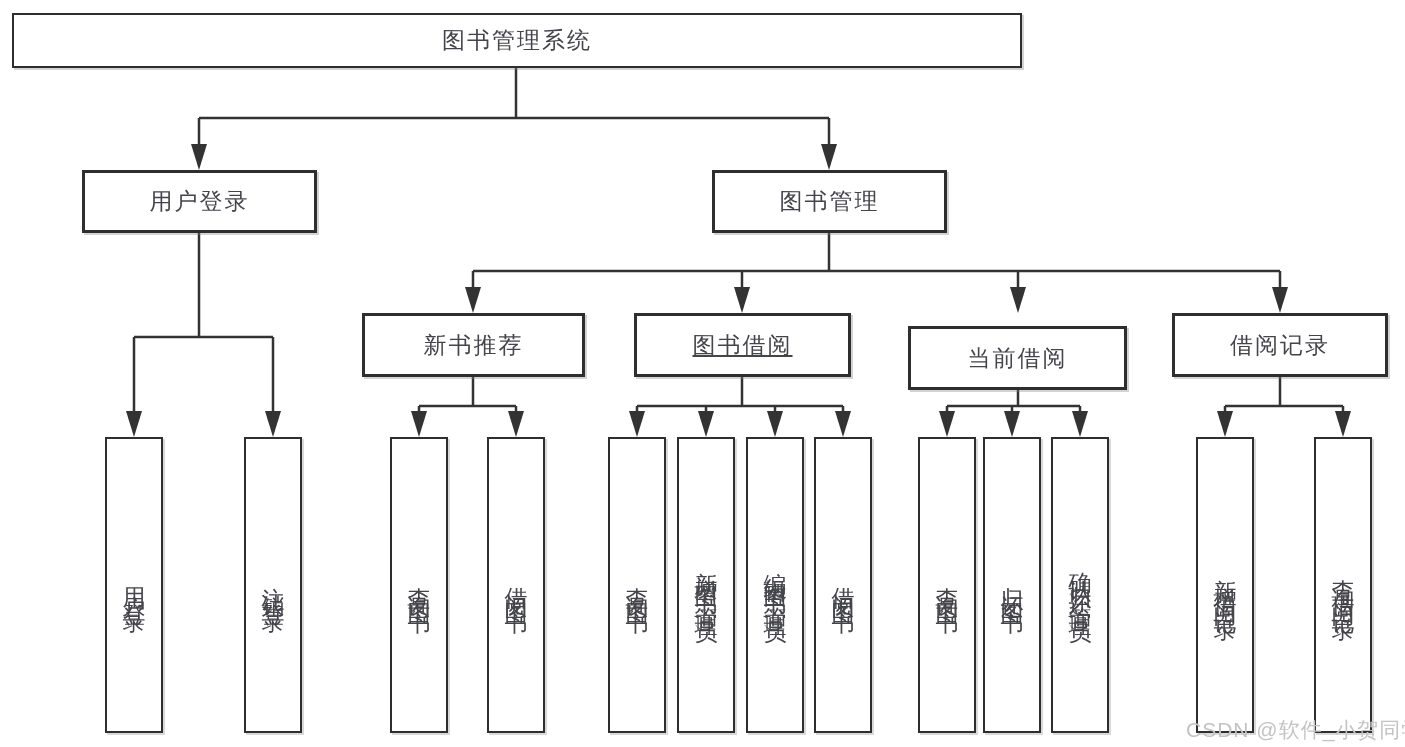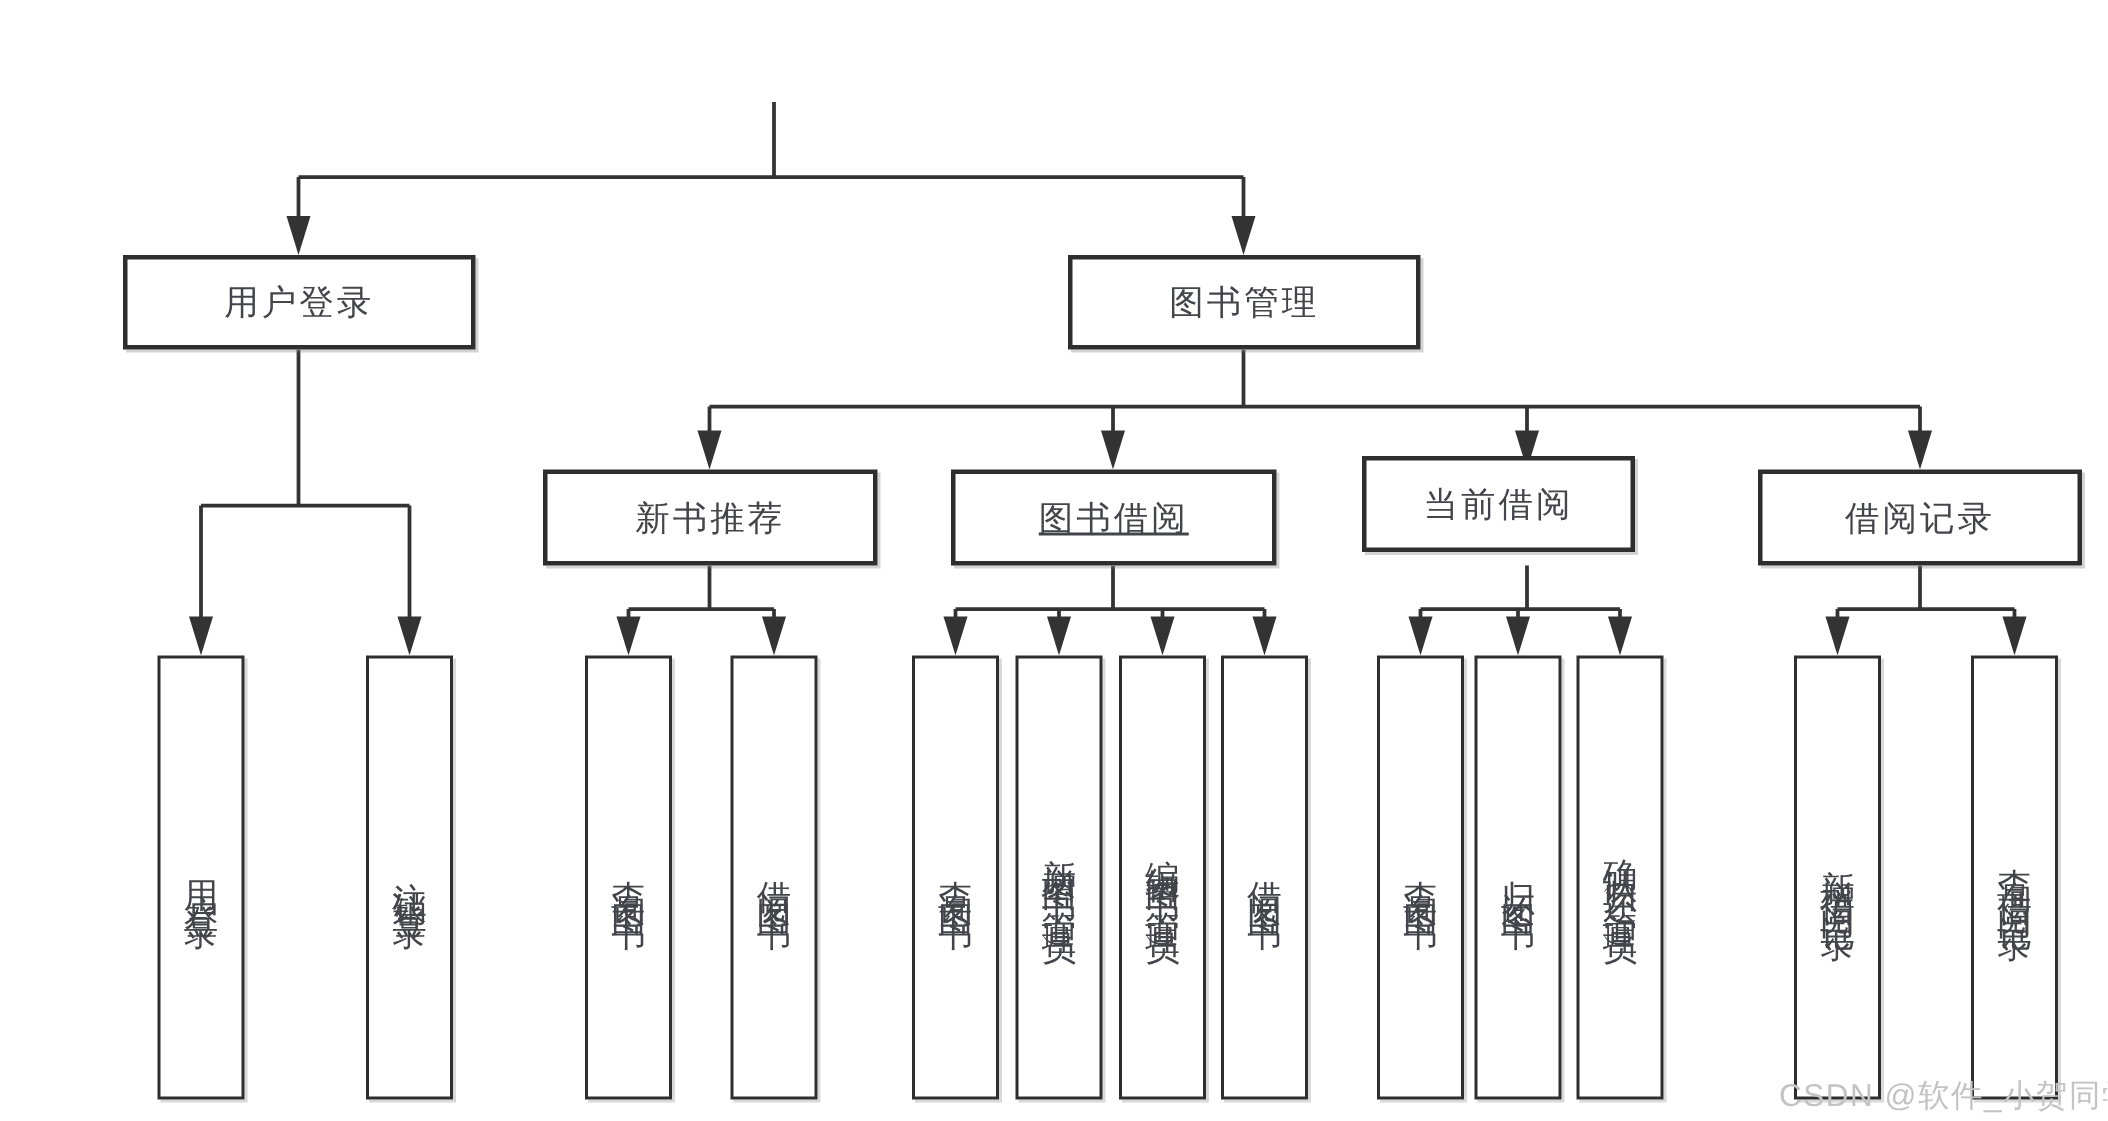--- a/index.html
+++ b/index.html
@@ -77,27 +77,28 @@
       <polygon points="767,411 783,411 775,437"></polygon>
       <polygon points="835,411 851,411 843,437"></polygon>
       <polygon points="939,411 955,411 947,437"></polygon>
       <polygon points="1004,411 1020,411 1012,437"></polygon>
       <polygon points="1072,411 1088,411 1080,437"></polygon>
       <polygon points="1217,411 1233,411 1225,437"></polygon>
       <polygon points="1335,411 1351,411 1343,437"></polygon>
     </g>
   </svg>
 
+  <div class="node" style="left:12px; top:13px; width:1010px; height:55px; border-width:2.5px;">图书管理系统</div>
 
   <div class="node" style="left:82px; top:170px; width:235px; height:63px;">用户登录</div>
   <div class="node" style="left:712px; top:170px; width:235px; height:63px;">图书管理</div>
 
   <div class="node" style="left:362px; top:313px; width:223px; height:64px;">新书推荐</div>
   <div class="node" style="left:634px; top:313px; width:217px; height:64px;text-decoration:underline;">图书借阅</div>
-  <div class="node" style="left:908px; top:304px; width:182px; height:64px;text-align:right;">当前借阅</div>
+  <div class="node" style="left:908px; top:326px; width:219px; height:64px;text-align:right;">当前借阅</div>
   <div class="node" style="left:1172px; top:313px; width:216px; height:64px;">借阅记录</div>
 
   <div class="leaf" style="left:105px;">用户登录</div>
   <div class="leaf" style="left:244px;">注销登录</div>
 
   <div class="leaf" style="left:390px;">查询图书</div>
   <div class="leaf" style="left:487px;">借阅图书</div>
 
   <div class="leaf" style="left:608px;">查询图书</div>
   <div class="leaf" style="left:677px; letter-spacing:7px;">新增图书（管理员）</div>

